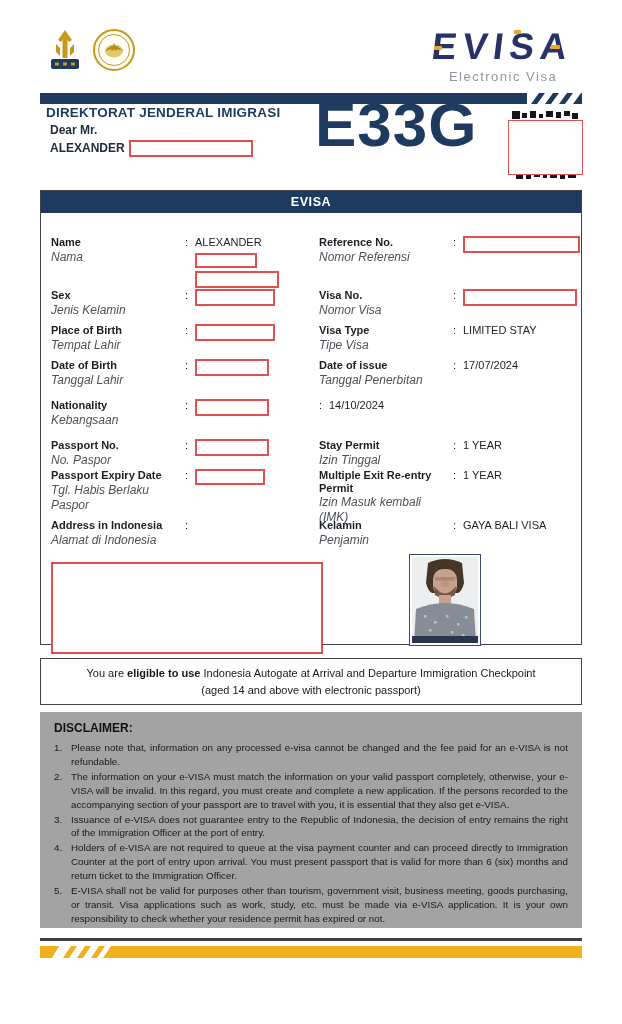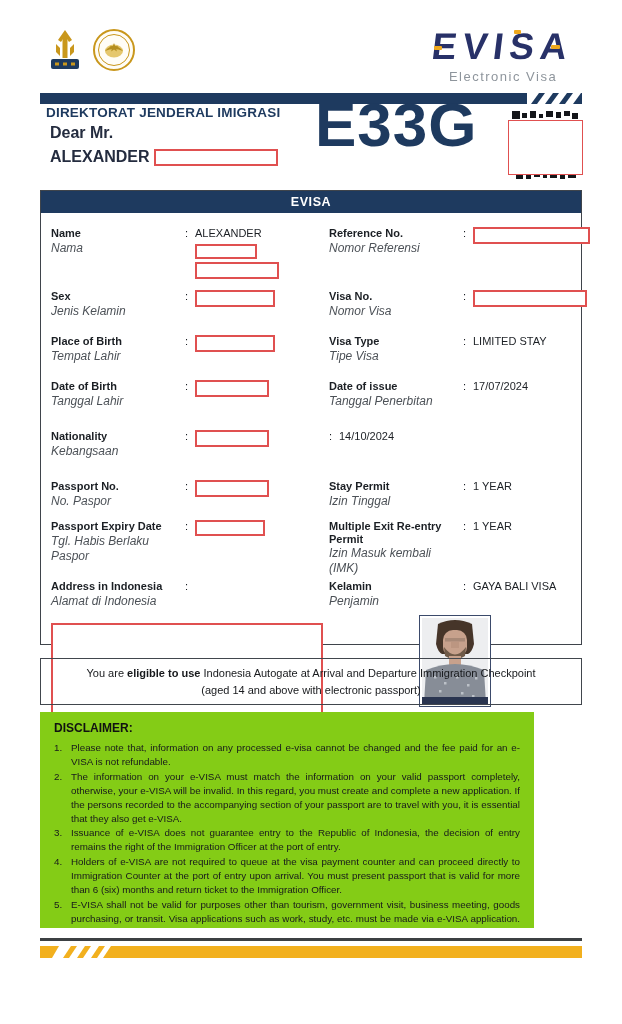--- a/index.html
+++ b/index.html
@@ -18,41 +18,41 @@
               letter-spacing:6px;transform:skewX(-7deg);line-height:1;}
   .acc{position:absolute;background:#f0a91d;height:4px;border-radius:1px;}
   .acc1{width:8px;left:2px;top:18px;}
   .acc2{width:7px;left:82px;top:2px;}
   .acc3{width:9px;right:14px;top:17px;}
   .brand-tag{margin-top:4px;font-size:13px;color:#8e959c;letter-spacing:1.5px;}
 
   .navybar{position:absolute;left:40px;top:93px;}
 
   
-  .salutation{position:absolute;left:50px;top:121px;font-size:16px;font-weight:bold;
+  .salutation{position:absolute;left:50px;top:121px;font-size:12px;font-weight:bold;
               color:#242c3f;line-height:1.5;}
   .salut-row{display:flex;align-items:center;}
   .redact{border:2px solid #e05050;background:#fff;box-sizing:border-box;display:block;}
   .r-name-inline{width:124px;height:17px;margin-left:4px;display:inline-block;vertical-align:middle;}
 
   .visa-code{position:absolute;left:315px;top:94px;font-size:62px;font-weight:800;
              color:#1e3a5f;letter-spacing:1px;line-height:1;}
 
   .qr{position:absolute;left:512px;top:111px;width:66px;height:69px;}
   .qr-redact{position:absolute;left:-4px;top:9px;width:73px;height:53px;
              border:1.5px solid #e05050;background:#fff;}
 
   
   .etable{position:absolute;left:40px;top:190px;width:542px;height:455px;
           border:1.5px solid #3f444b;box-sizing:border-box;background:#fff;}
   .etable-hd{height:22px;background:#1e3a5f;color:#fff;font-weight:bold;font-size:12.5px;
              display:flex;align-items:center;justify-content:center;letter-spacing:.6px;}
   .etable-body{display:grid;grid-template-columns:268px 1fr;
                grid-template-rows:53px 35px 35px 40px 40px 30px 50px 1fr;
-               padding:14px 8px 0 10px;gap:10px;}
+               padding:23px 8px 0 10px;}
   .field{display:flex;align-items:flex-start;}
   .flabel{flex:0 0 134px;width:134px;}
   .l{font-size:11px;font-weight:bold;line-height:1.15;}
   .sub{font-size:12px;font-style:italic;color:#4c5157;margin-top:1px;line-height:1.25;}
   .colon{width:10px;font-size:11px;}
   .fval{font-size:11px;line-height:1.2;}
   .r-name-1{width:62px;height:15px;margin-top:4px;}
   .r-name-2{width:84px;height:17px;margin-top:3px;}
   .r-sex{width:80px;height:17px;}
   .r-pob{width:80px;height:17px;}
@@ -66,22 +66,22 @@
   .photo-wrap{margin:6px 0 0 90px;width:72px;height:92px;border:1px solid #3b4a6b;
               background:#fff;box-sizing:border-box;padding:2px;}
 
   
   .autogate{position:absolute;left:40px;top:658px;width:542px;box-sizing:border-box;
             border:1.5px solid #41464d;padding:6px 26px;text-align:center;
             font-size:11px;line-height:1.5;color:#17191c;}
   .bold{font-weight:bold;}
 
   
-  .disclaimer{position:absolute;left:40px;top:712px;width:494px;height:216px;
-              background:#84cc16;box-sizing:border-box;padding:9px 14px;overflow:hidden;}
+  .disclaimer{position:absolute;left:40px;top:712px;width:542px;height:216px;
+              background:#a3a3a3;box-sizing:border-box;padding:9px 14px;overflow:hidden;}
   .disc-title{font-size:12px;font-weight:bold;margin-bottom:6px;color:#111;}
   .disc-list{margin:0;padding:0;list-style:none;font-size:9.8px;line-height:1.42;color:#17191c;}
   .disc-item{display:flex;margin-bottom:1px;}
   .disc-num{flex:0 0 17px;}
   .disc-text{flex:1;text-align:justify;}
 
   
   .footline{position:absolute;left:40px;top:938px;width:542px;height:2.5px;background:#3c4043;}
   .footbar{position:absolute;left:40px;top:946px;}
 </style>

